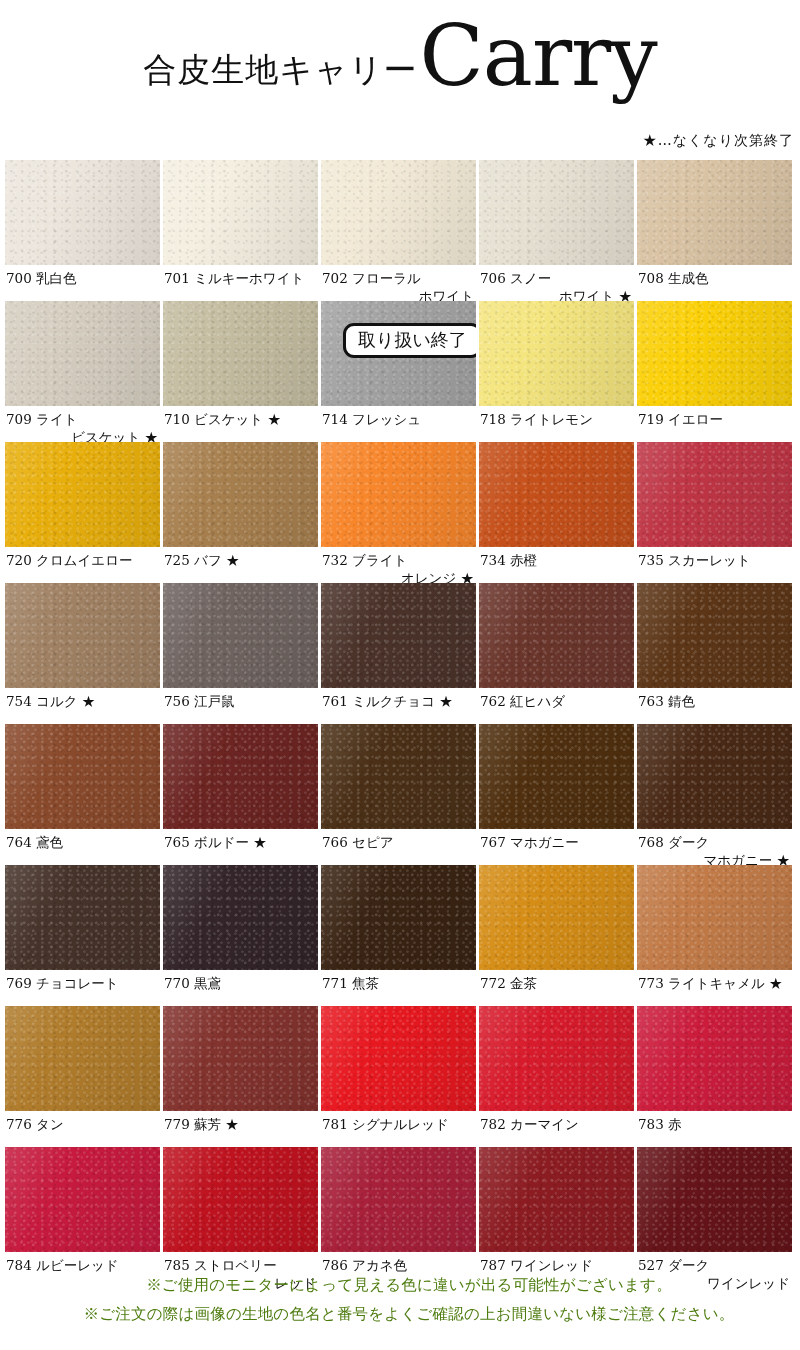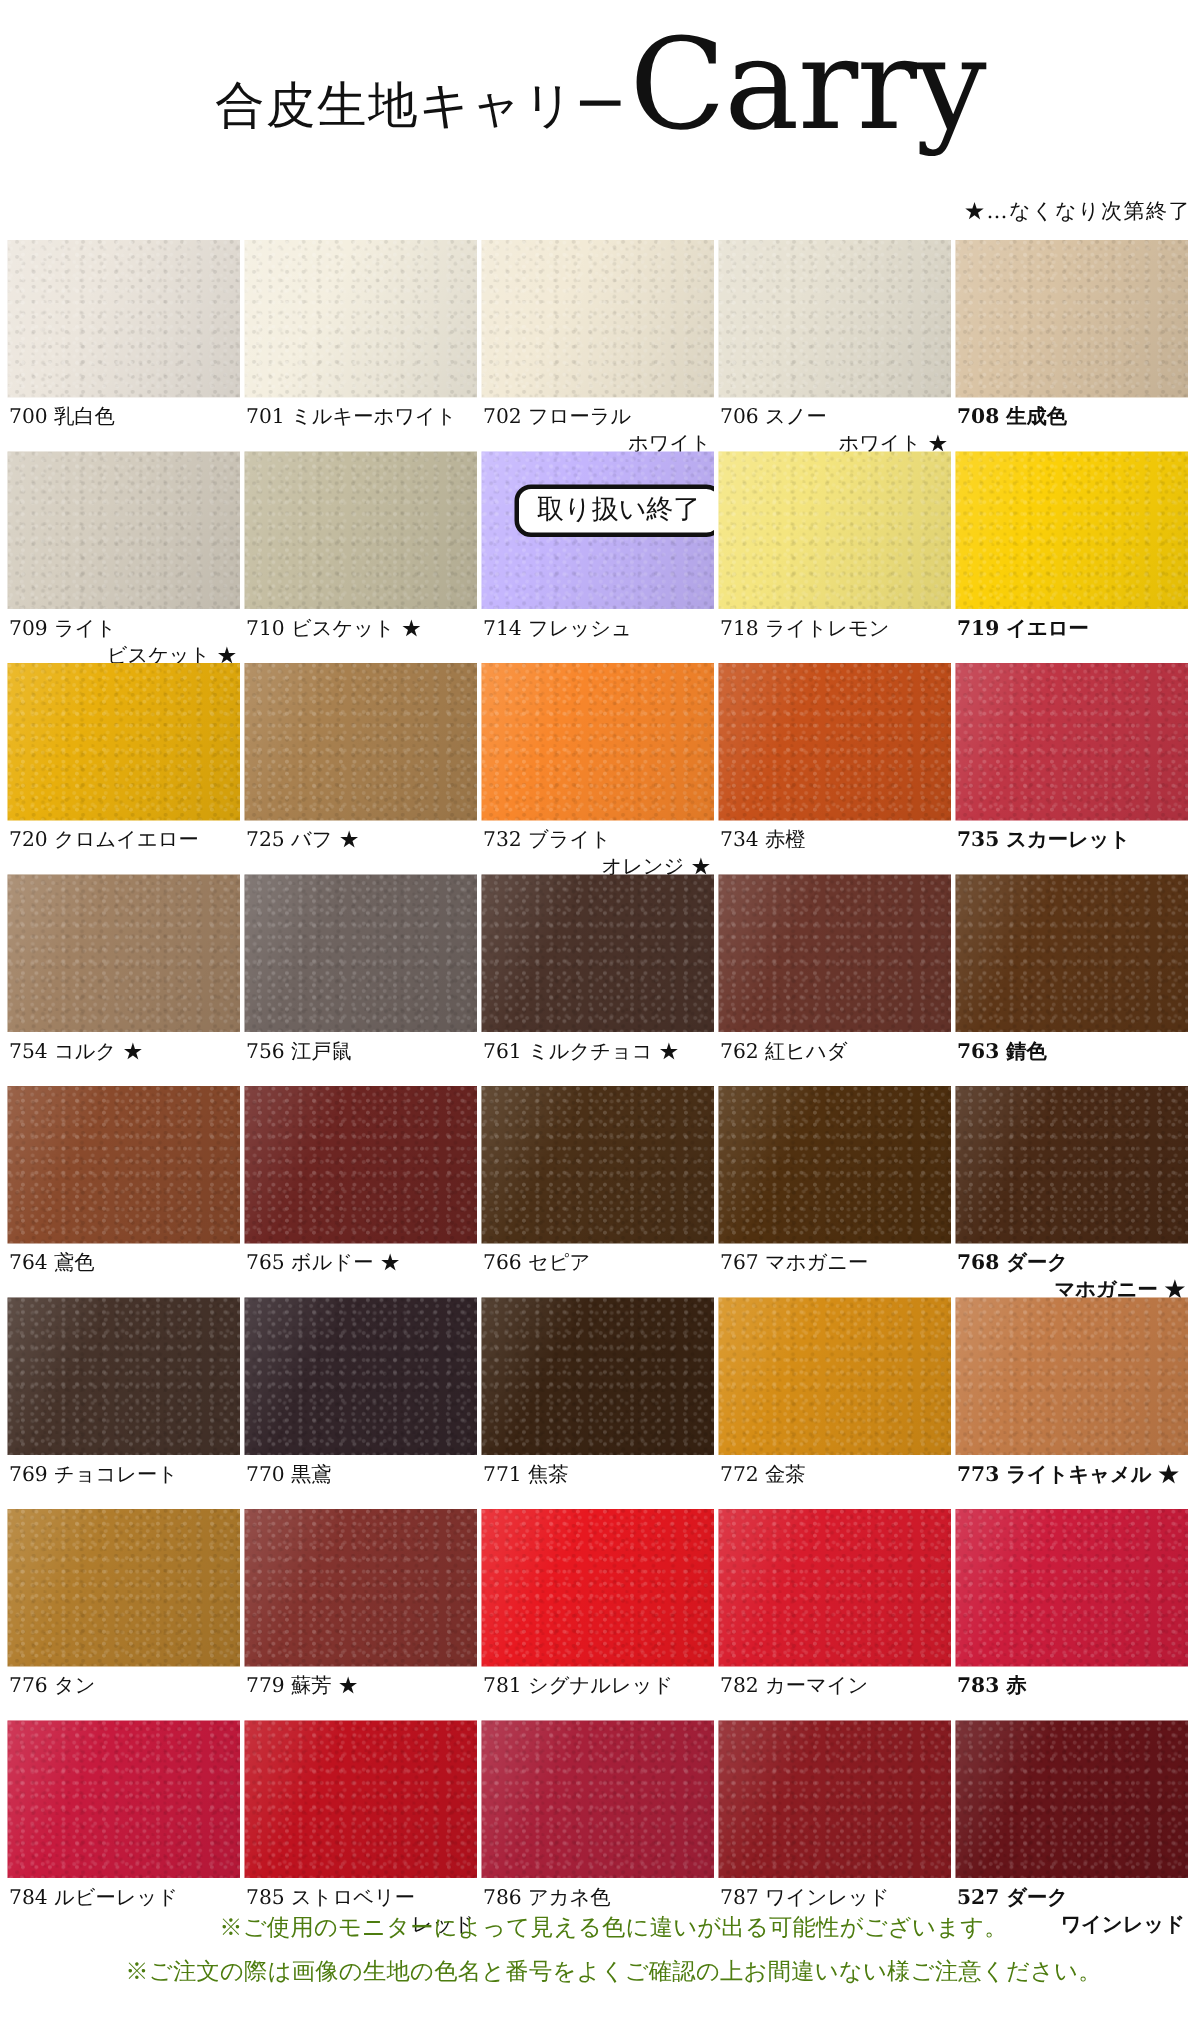--- a/index.html
+++ b/index.html
@@ -76,21 +76,21 @@
     width:800px;
     padding:0 5px;
     box-sizing:border-box;
     margin-bottom:0px;
   }
   .cell{
     width:155px;
     margin-right:3px;
     position:relative;
   }
-  .cell:last-child{margin-right:0;font-weight:bold;}
+  .cell:last-child{margin-right:0;}
   .swatch{
     width:155px;
     height:105px;
     position:relative;
     overflow:hidden;
   }
   .swatch .tex{
     position:absolute; inset:0;
     opacity:.30;
     background-image:
@@ -205,21 +205,21 @@
         <div class="label"><span>709 ライト</span><span class="l2">ビスケット ★</span></div>
       </div>
       <div class="cell">
         <div class="swatch" style="background: rgb(196, 189, 161);">
           <div class="tex"></div>
           <div class="sheen"></div>
         </div>
         <div class="label">710 ビスケット ★</div>
       </div>
       <div class="cell">
-        <div class="swatch" style="background: #c4b5fd; text-align: right;">
+        <div class="swatch" style="background: #a3a3a3; text-align: right;">
           <div class="tex"></div>
           <div class="sheen"></div>
           <div class="badge">取り扱い終了</div>
         </div>
         <div class="label">714 フレッシュ</div>
       </div>
       <div class="cell">
         <div class="swatch" style="background: rgb(244, 229, 126);">
           <div class="tex"></div>
           <div class="sheen"></div>

